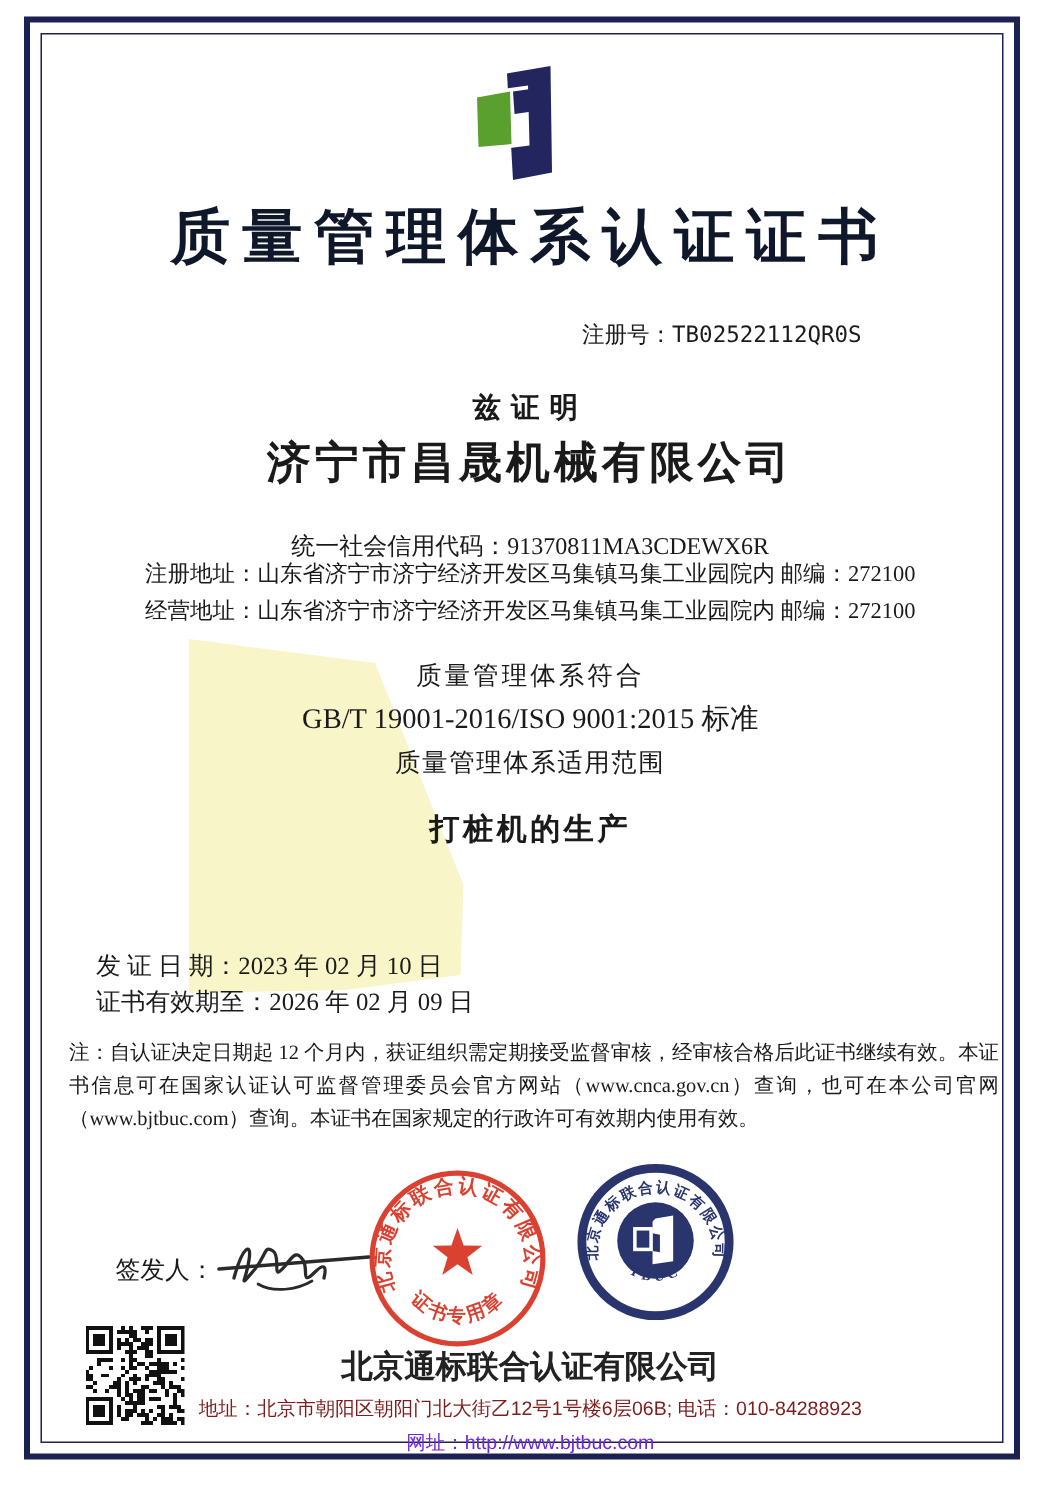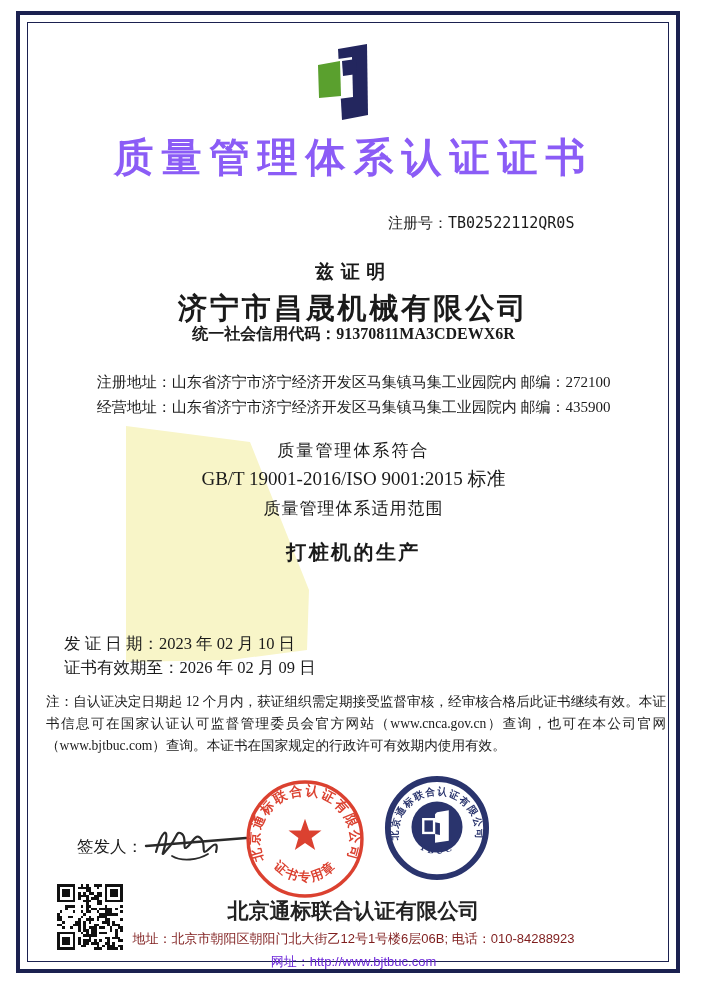--- a/index.html
+++ b/index.html
@@ -13,26 +13,26 @@
     overflow:hidden;
   }
   .border-outer{position:absolute; left:16px; top:11px; width:664px; height:962px;
     border:4px solid var(--navy); box-sizing:border-box;}
   .border-inner{position:absolute; left:27px; top:22px; width:642px; height:940px;
     border:1px solid var(--navy); box-sizing:border-box;}
   .abs{position:absolute;}
   .ctr{left:0; right:0; text-align:center;}
   .wm{position:absolute; left:0; top:0; width:707px; height:1000px; pointer-events:none;}
   
-  .title{top:130px; font-size:40px; font-weight:bold; letter-spacing:0.20em; color:#8b5cf6;}
+  .title{top:130px; font-size:40px; font-weight:bold; letter-spacing:0.20em; color:#0f172a;}
   .regline{left:388px; top:214px; font-size:15px;}
   .regnum{font-family:"DejaVu Sans Mono","Liberation Mono",monospace; font-size:15px;}
   .certify{top:259px; font-size:19px; font-weight:bold; letter-spacing:0.35em;}
   .company{top:289px; font-size:29px; font-weight:bold; letter-spacing:0.10em;}
-  .code{top:324px; font-size:16px;font-weight:bold;}
+  .code{top:354px; font-size:16px;}
   .addr1{top:373px; font-size:15px;}
   .addr2{top:398px; font-size:15px;}
   .sys-conform{top:439px; font-size:17px; letter-spacing:0.12em;}
   .standard{top:466px; font-size:19px; font-weight:normal;}
   .scope-head{top:497px; font-size:17px; letter-spacing:0.06em;}
   .scope{top:539px; font-size:20px; font-weight:bold; letter-spacing:0.12em;}
   .date1{left:64px; top:633px; font-size:16.5px;}
   .date2{left:64px; top:657px; font-size:16.5px;}
   .note{left:46px; top:691px; width:620px; font-size:13.6px; line-height:22px; text-align:justify;}
   .signer{left:77px; top:836px; font-size:16.5px;}
@@ -69,21 +69,21 @@
   <div class="abs ctr title">质量管理体系认证证书</div>
 
   <div class="abs regline">
     <span>注册号：</span><span class="regnum">TB02522112QR0S</span>
   </div>
 
   <div class="abs ctr company">济宁市昌晟机械有限公司</div>
   <div class="abs ctr certify">兹证明</div>
   <div class="abs ctr code">统一社会信用代码：91370811MA3CDEWX6R</div>
   <div class="abs ctr addr1">注册地址：山东省济宁市济宁经济开发区马集镇马集工业园院内 邮编：272100</div>
-  <div class="abs ctr addr2">经营地址：山东省济宁市济宁经济开发区马集镇马集工业园院内 邮编：435900</div>
+  <div class="abs ctr addr2">经营地址：山东省济宁市济宁经济开发区马集镇马集工业园院内 邮编：272100</div>
 
   <div class="abs ctr sys-conform">质量管理体系符合</div>
   <div class="abs ctr standard">GB/T 19001-2016/ISO 9001:2015 标准</div>
   <div class="abs ctr scope-head">质量管理体系适用范围</div>
   <div class="abs ctr scope">打桩机的生产</div>
 
   <div class="abs date1">发 证 日 期：2023 年 02 月 10 日</div>
   <div class="abs date2">证书有效期至：2026 年 02 月 09 日</div>
 
   <div class="abs note">注：自认证决定日期起 12 个月内，获证组织需定期接受监督审核，经审核合格后此证书继续有效。本证书信息可在国家认证认可监督管理委员会官方网站（www.cnca.gov.cn）查询，也可在本公司官网（www.bjtbuc.com）查询。本证书在国家规定的行政许可有效期内使用有效。</div>

